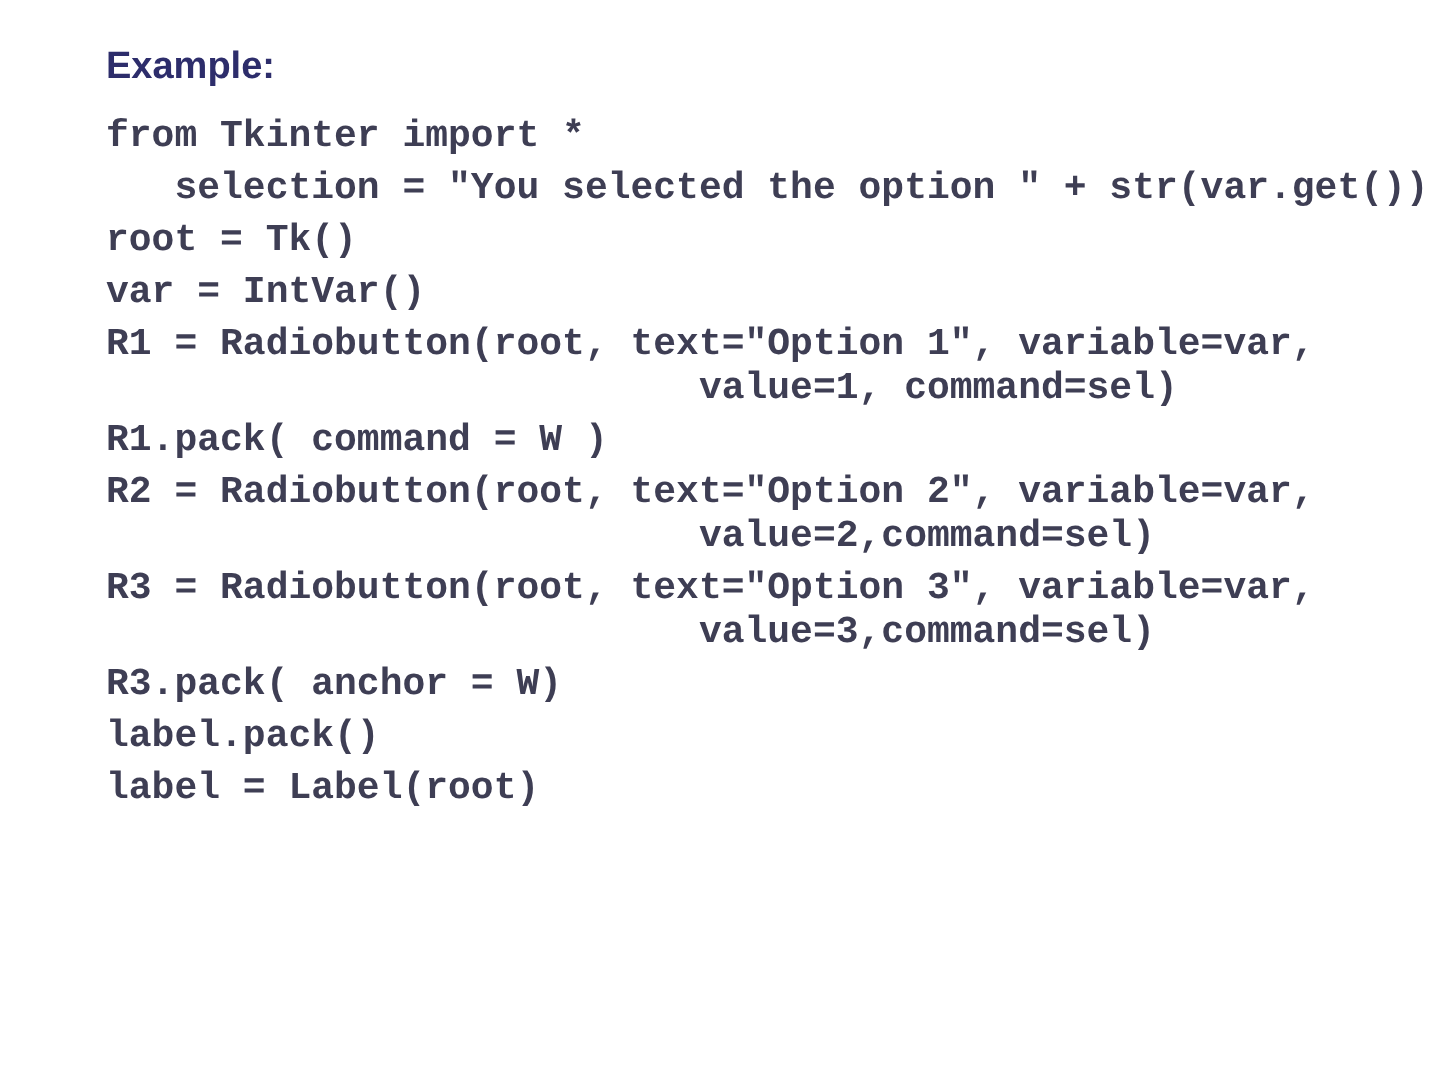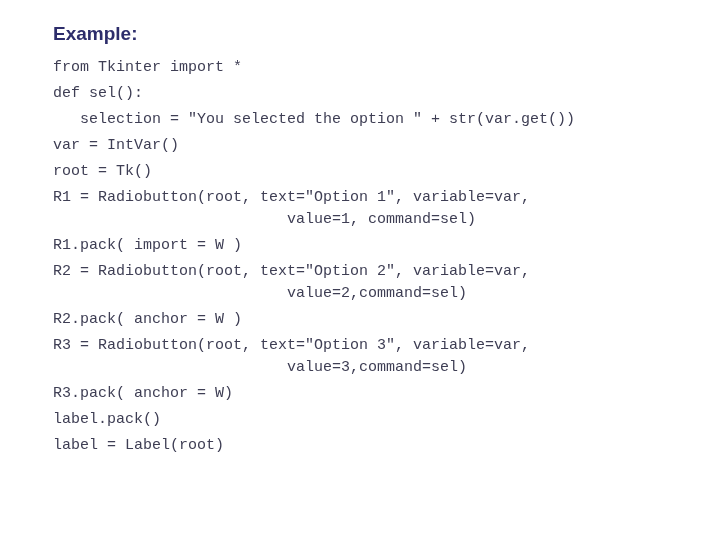--- a/index.html
+++ b/index.html
@@ -31,48 +31,46 @@
     font-family: "Liberation Sans", sans-serif;
     font-weight: bold;
     font-size: 19px;
     line-height: 20px;
     color: var(--heading-color);
     margin-bottom: 13px;
     letter-spacing: 0px;
   }
   .code-block {
     font-family: "Liberation Mono", "DejaVu Sans Mono", monospace;
-    font-size: 15px;
+    font-size: 19px;
     line-height: 22px;
     color: var(--code-color);
-    font-weight: normal;
+    font-weight: bold;
   }
   .code-line {
     white-space: pre;
     margin-bottom: 4px;
   }
 </style>
 </head>
 <body>
 
 <div class="slide">
   <div class="content">
     <div class="heading">Example:</div>
     <div class="code-block">
       <div class="code-line">from Tkinter import *</div>
-      <div class="code-line">def sel():</div>
       <div class="code-line">   selection = "You selected the option " + str(var.get())</div>
+      <div class="code-line">root = Tk()</div>
       <div class="code-line">var = IntVar()</div>
-      <div class="code-line">root = Tk()</div>
       <div class="code-line">R1 = Radiobutton(root, text="Option 1", variable=var,
                           value=1, command=sel)</div>
-      <div class="code-line">R1.pack( import = W )</div>
+      <div class="code-line">R1.pack( command = W )</div>
       <div class="code-line">R2 = Radiobutton(root, text="Option 2", variable=var,
                           value=2,command=sel)</div>
-      <div class="code-line">R2.pack( anchor = W )</div>
       <div class="code-line">R3 = Radiobutton(root, text="Option 3", variable=var,
                           value=3,command=sel)</div>
       <div class="code-line">R3.pack( anchor = W)</div>
       <div class="code-line">label.pack()</div>
       <div class="code-line">label = Label(root)</div>
     </div>
   </div>
 </div>
 
 </body></html>

